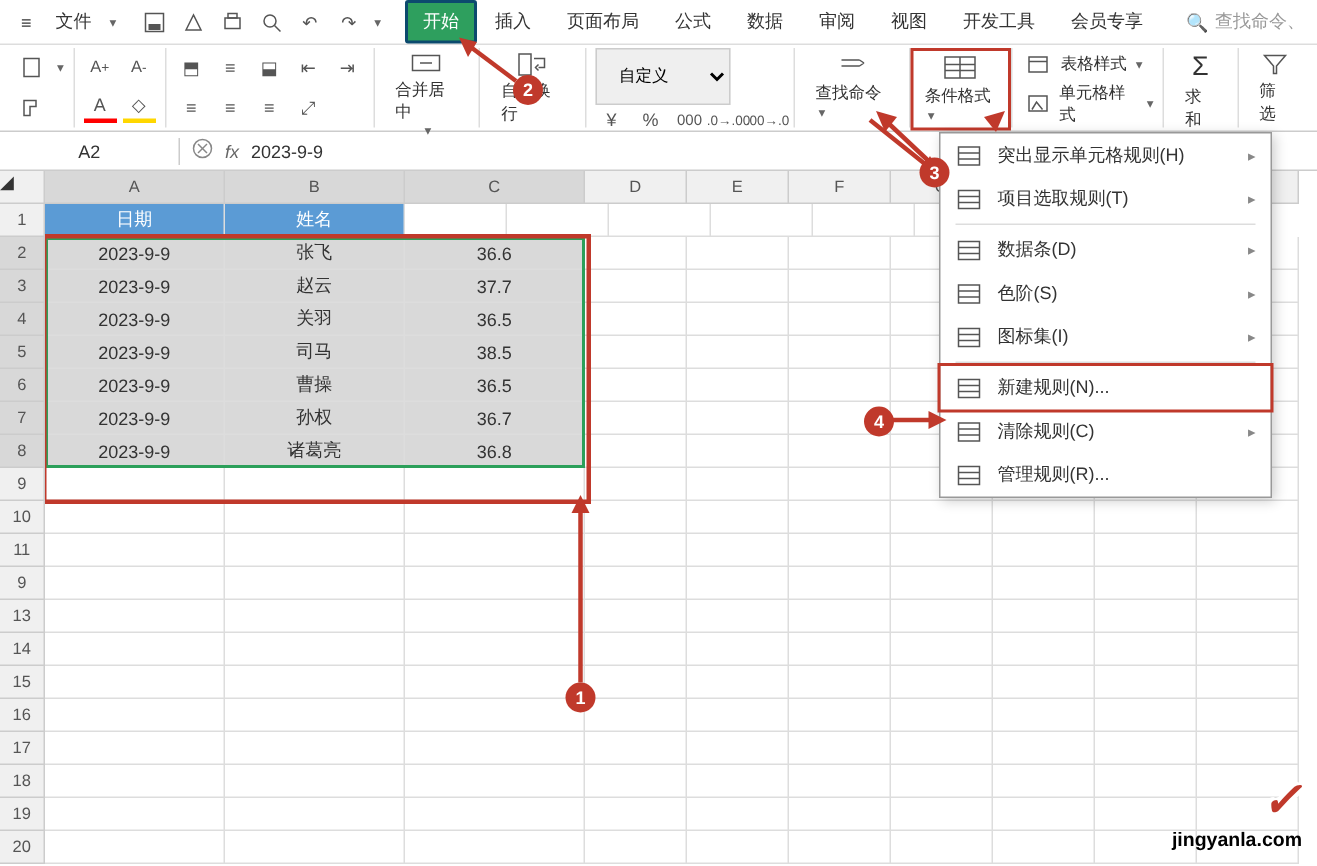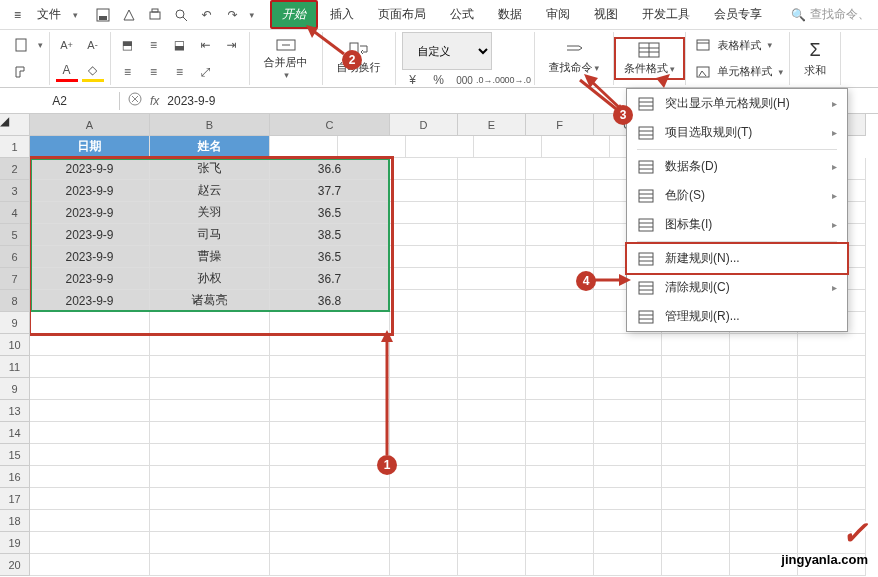--- a/index.html
+++ b/index.html
@@ -1,21 +1,21 @@
 <!DOCTYPE html>
 <html><head>
   <meta charset="utf-8">
   <style>
     * { margin:0; padding:0; box-sizing:border-box; font-family:"Microsoft YaHei",Arial,sans-serif; }
     body { background:#fff; width:878px; height:577px; overflow:hidden; position:relative; font-size:12px; color:#333; }
 
     .top-bar { display:flex; align-items:center; height:30px; padding:0 8px; gap:4px; border-bottom:1px solid #ddd; }
     .menu-btn { padding:2px 6px; cursor:pointer; }
     .tab { padding:4px 10px; cursor:pointer; }
-    .tab.active { background:#2e9f5e; color:#fff; border-radius:2px; border:2px solid #b91c1c; margin:-2px;font-style:italic; }
+    .tab.active { background:#2e9f5e; color:#fff; border-radius:2px; border:2px solid #0c4a6e; margin:-2px; }
     .search-box { margin-left:auto; display:flex; align-items:center; gap:4px; color:#999; }
 
     .ribbon { display:flex; align-items:stretch; height:58px; border-bottom:1px solid #ccc; padding:2px 4px; }
     .ribbon-group { display:flex; flex-direction:column; justify-content:space-around; padding:0 6px; border-right:1px solid #ddd; }
     .ribbon-row { display:flex; gap:4px; align-items:center; }
     .ribbon-btn { width:22px; height:20px; display:flex; align-items:center; justify-content:center; color:#555; cursor:pointer; }
     .ribbon-bigbtn { display:flex; flex-direction:column; align-items:center; justify-content:center; padding:2px 8px; cursor:pointer; }
     .ribbon-bigbtn.highlight { border:2px solid #c0392b; }
     .ribbon-label { font-size:11px; margin-top:2px; }
     .dd { font-size:9px; color:#666; margin-left:2px; }
@@ -30,21 +30,21 @@
     .corner { width:30px; height:22px; background:#f0f0f0; border-right:1px solid #ccc; border-bottom:1px solid #ccc; }
     .row-h { width:30px; height:22px; background:#f0f0f0; border-right:1px solid #ccc; border-bottom:1px solid #ccc; display:flex; align-items:center; justify-content:center; font-size:11px; color:#555; }
     .row-h.sel { background:#d8d8d8; }
     .grid { flex:1; overflow:hidden; }
     .col-headers { display:flex; }
     .col-h { height:22px; background:#f0f0f0; border-right:1px solid #ccc; border-bottom:1px solid #ccc; display:flex; align-items:center; justify-content:center; font-size:11px; color:#555; }
     .col-h.sel { background:#d8d8d8; }
     .cells { position:relative; }
     .row { display:flex; height:22px; }
     .cell { border-right:1px solid #ddd; border-bottom:1px solid #ddd; display:flex; align-items:center; justify-content:center; font-size:12px; }
-    .header-cell { background:#5b9bd5; color:#fff; font-weight:bold; }
+    .header-cell { background:#5b9bd5; color:#fff; font-weight:normal; }
     .data-cell { background:#d9d9d9; }
 
     .sel-border { position:absolute; border:2px solid #2ca05a; pointer-events:none; }
     .red-box { position:absolute; border:3px solid #c0392b; pointer-events:none; }
 
     .step-badge { position:absolute; width:20px; height:20px; border-radius:50%; background:#c0392b; color:#fff; display:flex; align-items:center; justify-content:center; font-size:12px; font-weight:bold; z-index:100; }
     .arrow { position:absolute; z-index:90; }
 
     .dropdown { position:absolute; top:88px; left:626px; width:222px; background:#fff; border:1px solid #999; box-shadow:2px 2px 8px rgba(0,0,0,.2); z-index:50; }
     .dd-item { display:flex; align-items:center; padding:6px 10px; gap:10px; cursor:pointer; position:relative; }
@@ -229,20 +229,28 @@
       <span>单元格样式</span>
         <span class="dd">▾</span>
     </div>
   </div>
   <div class="ribbon-group">
     <div class="ribbon-bigbtn">
       <span style="font-size:18px">Σ</span>
       <span class="ribbon-label">求和</span>
     </div>
   </div>
+  <div class="ribbon-group" style="border-right:none">
+    <div class="ribbon-bigbtn">
+      <svg width="18" height="16">
+          <path d="M2 2 L16 2 L10 9 L10 14 L8 14 L8 9 Z" fill="none" stroke="#555"></path>
+        </svg>
+      <span class="ribbon-label">筛选</span>
+    </div>
+  </div>
 </div>
 
 <div class="namebox-row">
   <div class="name-box">A2</div>
   <div class="fx-area">
     <span class="fx-icon"><svg width="14" height="14">
           <circle cx="7" cy="7" r="6" fill="none" stroke="#888"></circle>
           <line x1="4" y1="4" x2="10" y2="10" stroke="#888"></line>
           <line x1="10" y1="4" x2="4" y2="10" stroke="#888"></line>
         </svg></span>

